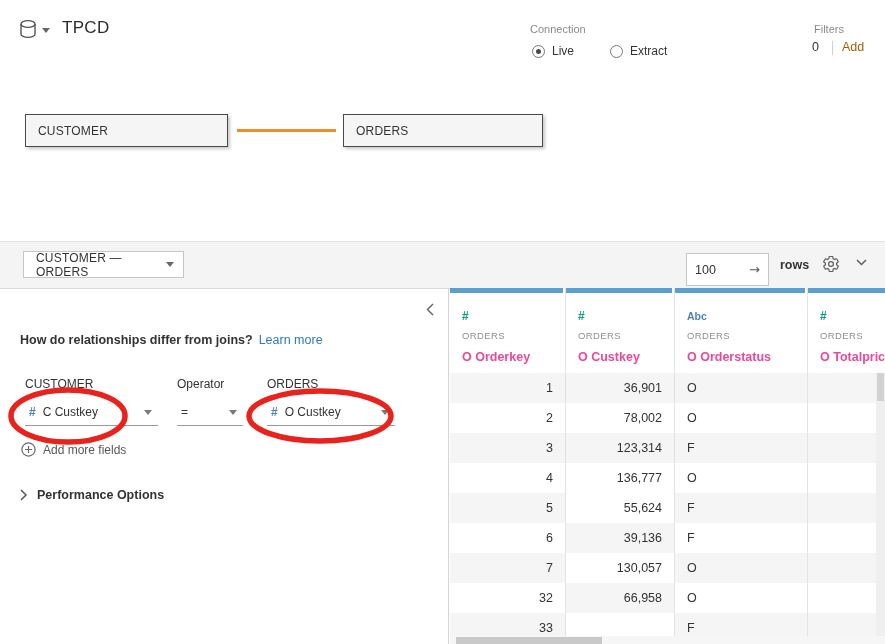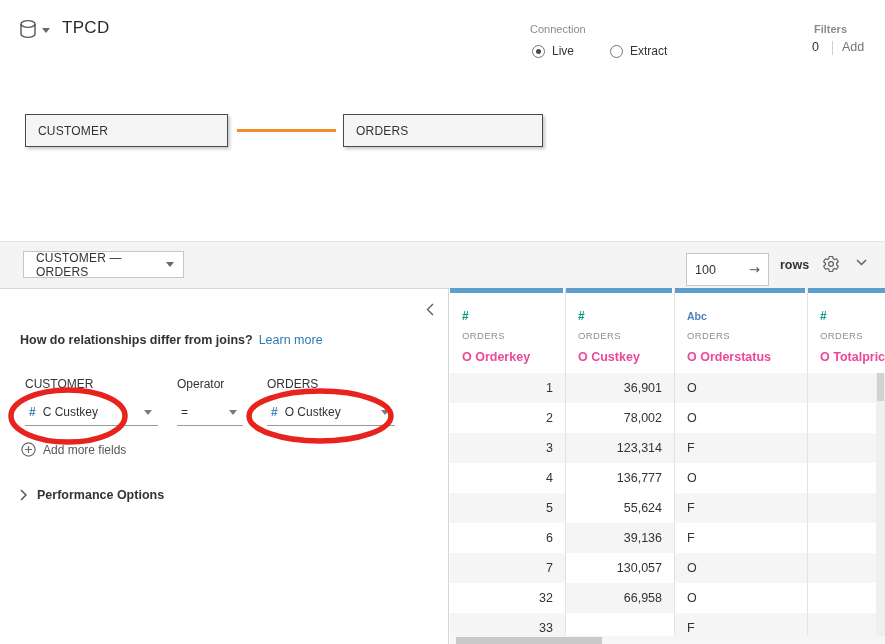--- a/index.html
+++ b/index.html
@@ -16,24 +16,24 @@
   .title { left: 62px; top: 18px; font-size: 17px; font-weight: 500; color: #2b2b2b; letter-spacing: .3px; }
 
   .sec-label { font-size: 11px; color: #8b8b8b; }
   .conn-label { left: 530px; top: 23px; }
   .radio-row { top: 44px; display: flex; align-items: center; gap: 7px; font-size: 12px; color: #333; cursor: default; }
   .radio-live { left: 532px; }
   .radio-extract { left: 610px; }
   .radio { width: 13px; height: 13px; border: 1px solid #767676; border-radius: 50%; position: relative; background: #fff; }
   .radio.sel::after { content:""; position:absolute; left:3px; top:3px; width:5px; height:5px; border-radius:50%; background:#4a4a4a; }
 
-  .filters-label { left: 814px; top: 23px; font-weight: bold; }
+  .filters-label { left: 814px; top: 23px; }
   .filters-count { left: 812px; top: 40px; font-size: 12.5px; color: #333; }
   .filters-div { left: 832px; top: 41px; width: 1px; height: 14px; background: #cfcfcf; }
-  .filters-add { left: 842px; top: 40px; font-size: 12.5px; color: #737373; cursor: pointer; }
+  .filters-add { left: 842px; top: 40px; font-size: 12.5px; color: #a16207; cursor: pointer; }
 
   
   .tbl-box {
     top: 114px; height: 33px; background: #f5f5f5;
     border: 1.5px solid #4a4a4a; box-shadow: 2px 2px 3px rgba(0,0,0,.22);
     display: flex; align-items: center; padding-left: 12px;
     font-size: 12px; font-weight: 500; color: #333; letter-spacing: .2px; cursor: pointer;
   }
   .box-customer { left: 25px; width: 203px; }
   .box-orders  { left: 343px; width: 200px; }

